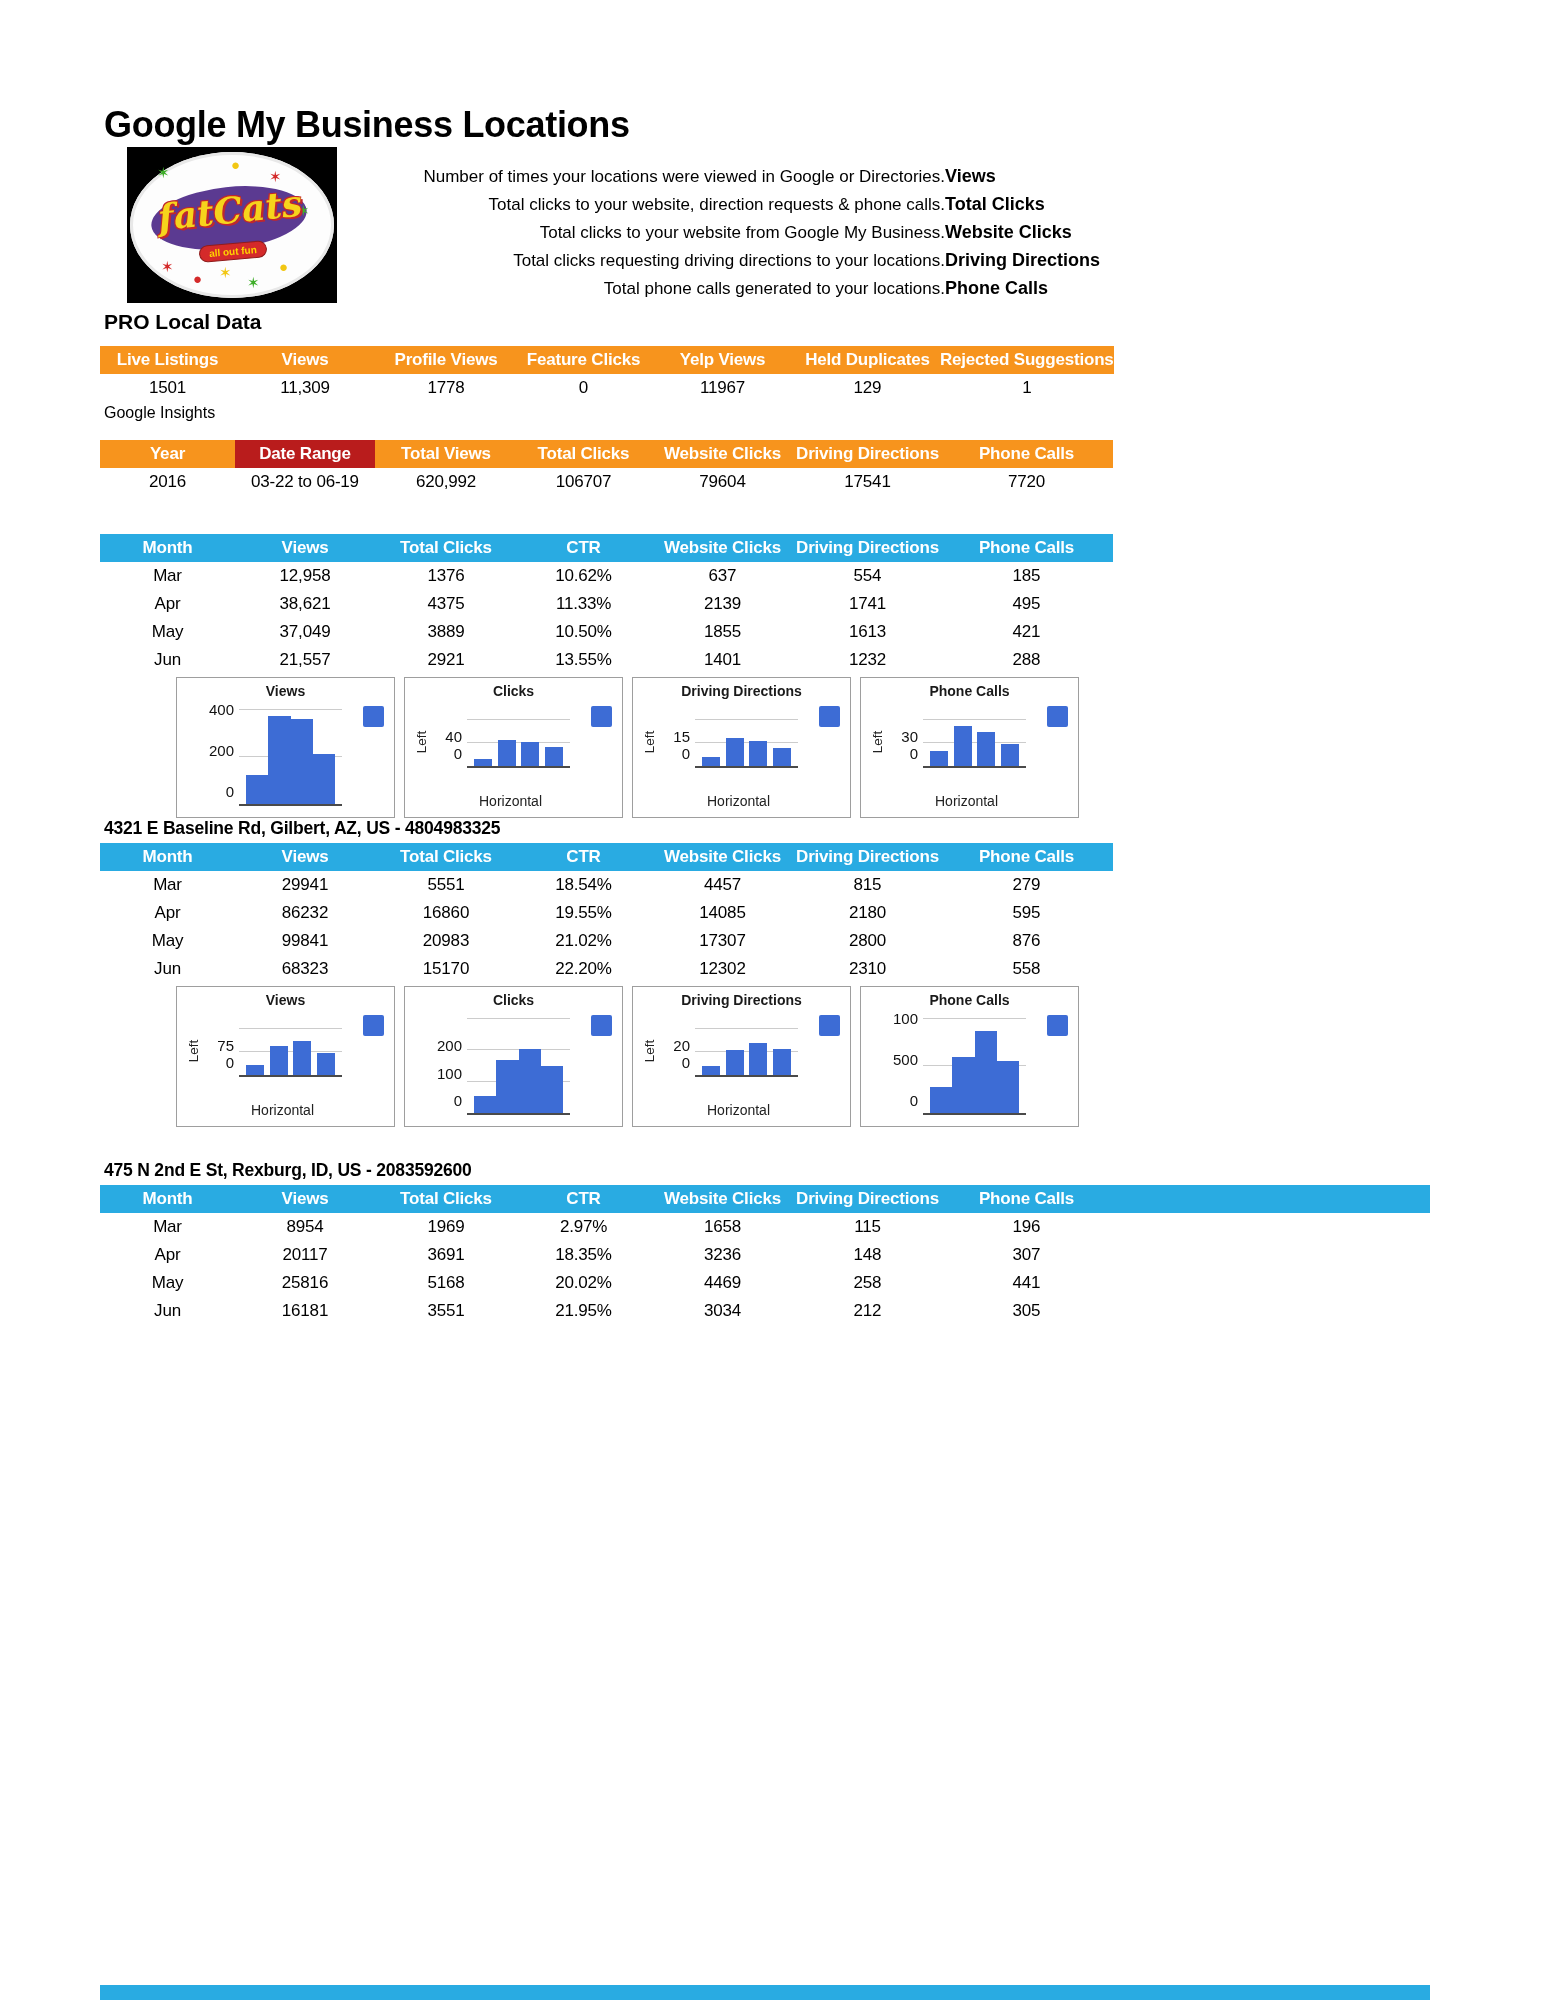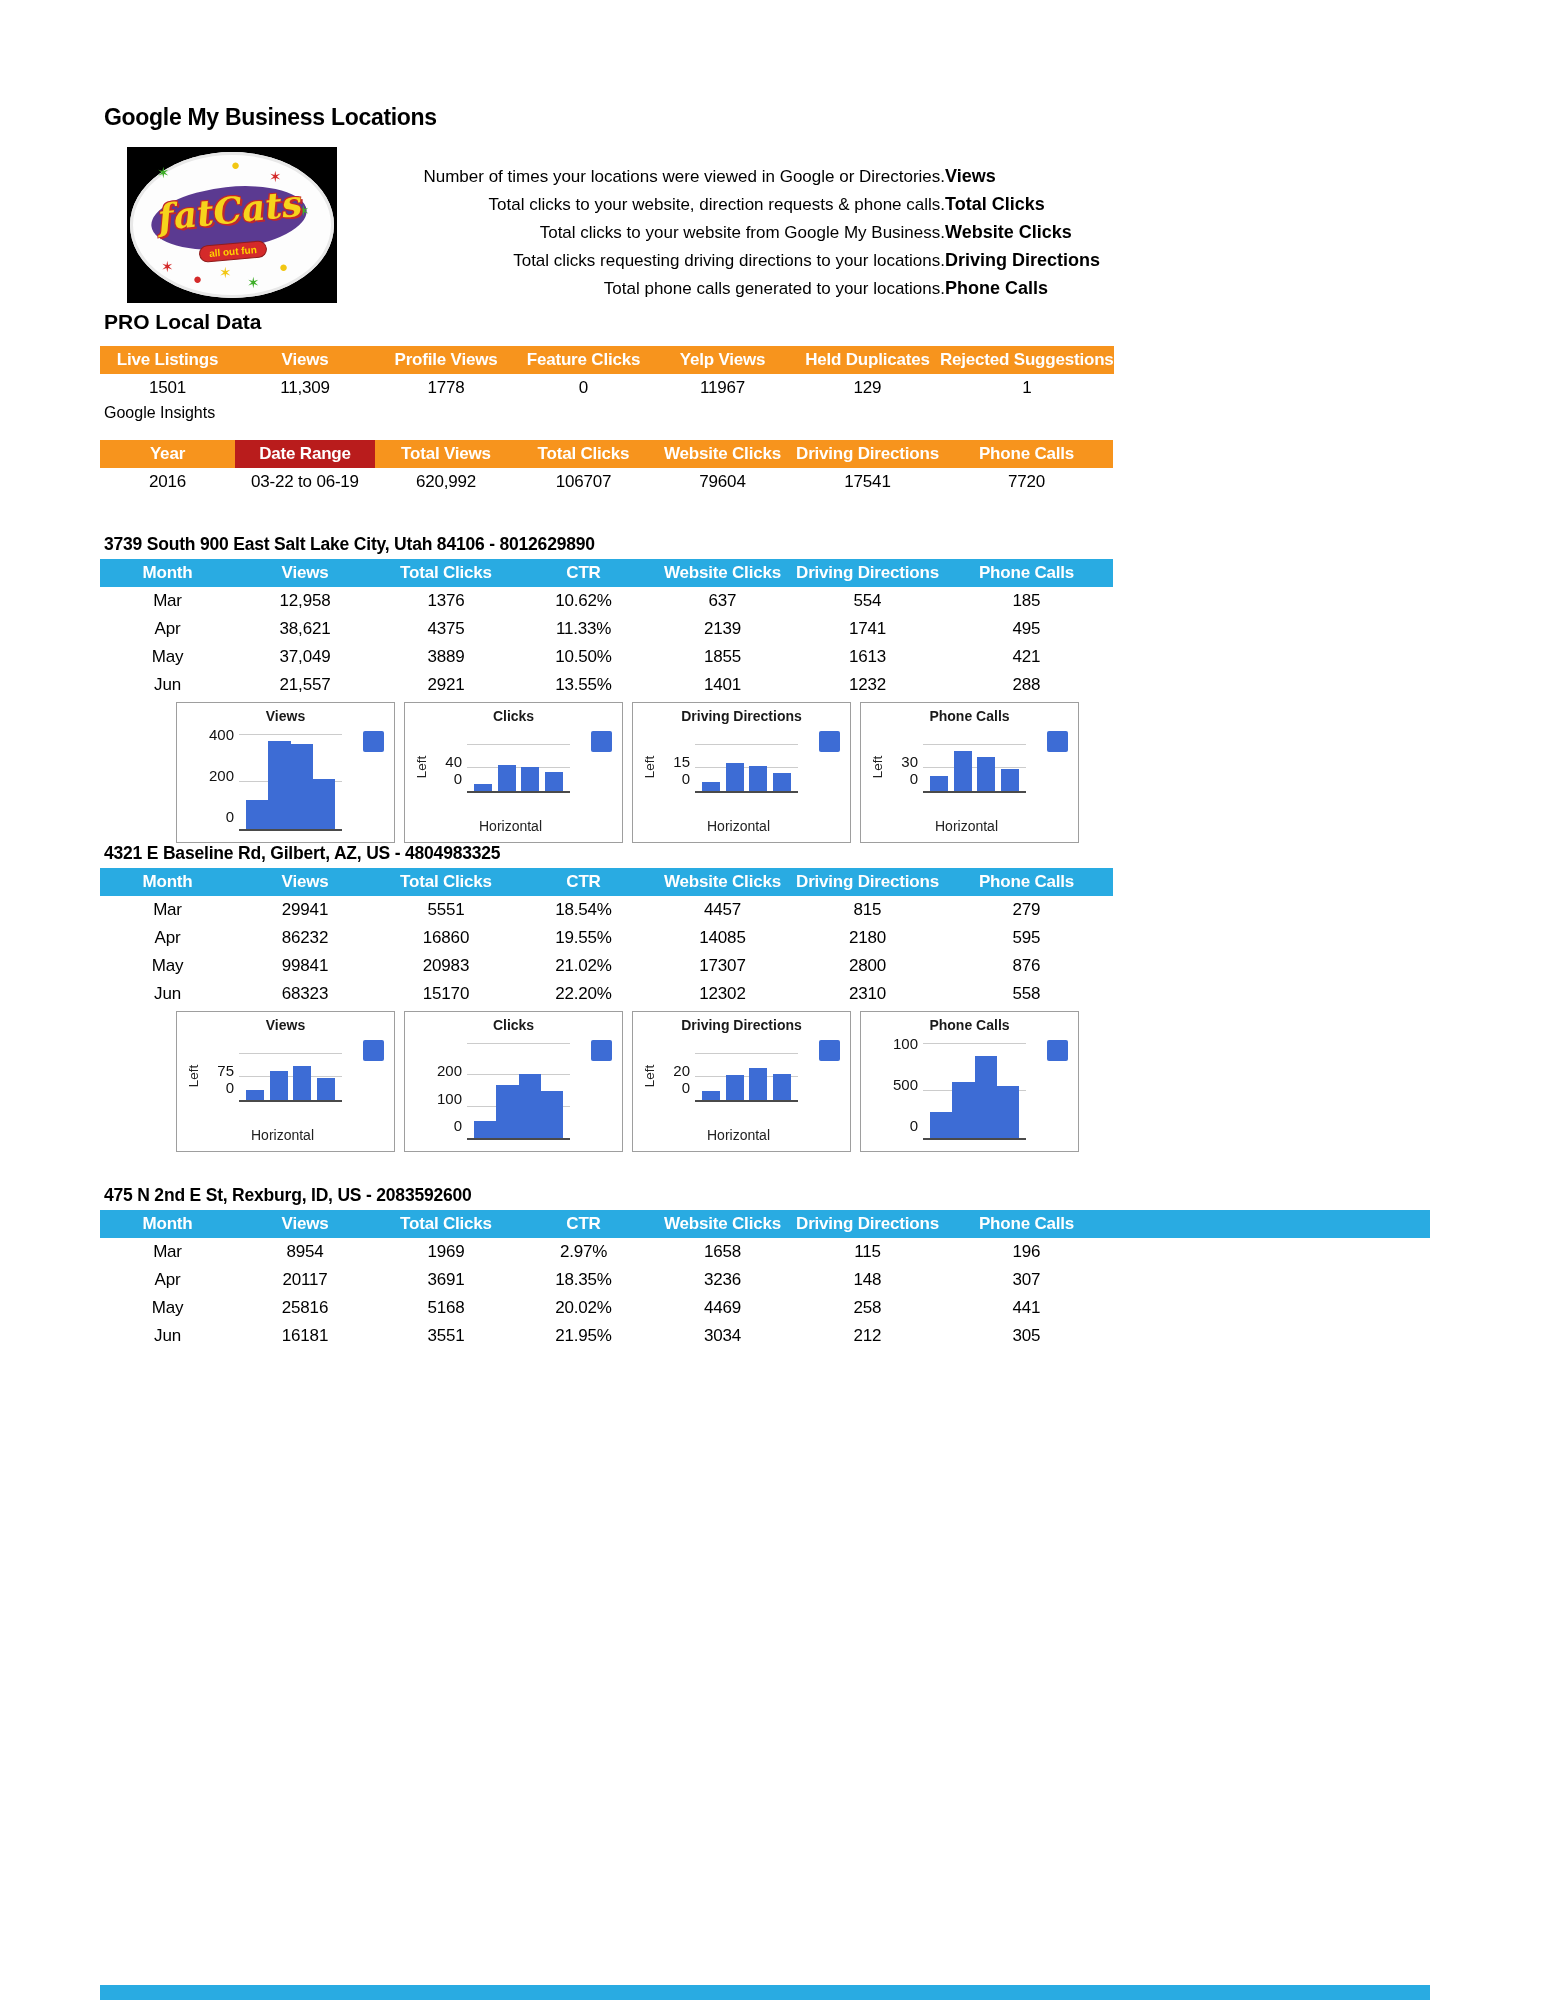--- a/index.html
+++ b/index.html
@@ -1,20 +1,20 @@
 <!DOCTYPE html>
 <html><head>
 <meta charset="utf-8">
 <style>
   html,body{margin:0;padding:0;background:#fff;}
   body{font-family:"Liberation Sans",sans-serif;color:#000;}
   .page{position:relative;width:1545px;height:2000px;background:#fff;overflow:hidden;}
 
   
-  .h1{position:absolute;left:104px;top:104px;font-size:23px;font-weight:700;letter-spacing:-0.3px;}
+  .h1{position:absolute;left:104px;top:104px;font-size:36px;font-weight:700;letter-spacing:-0.3px;}
   .h2a{position:absolute;left:104px;top:310px;font-size:21px;font-weight:700;}
   .h2b{position:absolute;left:104px;top:404px;font-size:16px;font-weight:400;}
 
   
   .logo{position:absolute;left:127px;top:147px;width:210px;height:156px;background:#000;}
   .logo-oval{position:absolute;left:3px;top:5px;width:204px;height:146px;background:#fdfdfd;border-radius:50%;box-shadow:inset 0 0 0 3px #e8e8e8;}
   .logo-purple{position:absolute;left:24px;top:40px;width:156px;height:62px;background:#5b3a91;border-radius:50%;transform:rotate(-6deg);}
   .logo-word{position:absolute;left:14px;top:42px;width:178px;text-align:center;font-family:"DejaVu Serif",serif;font-style:italic;font-weight:700;font-size:36px;color:#f6d41c;transform:rotate(-6deg);text-shadow:2px 2px 0 #c1272d,-1px -1px 0 #c1272d,1px -1px 0 #c1272d,-1px 1px 0 #c1272d;}
   .logo-sub{position:absolute;left:72px;top:96px;background:#d42a2a;color:#ffd400;font-size:10px;font-weight:700;padding:2px 9px;border-radius:10px;transform:rotate(-5deg);border:1px solid #8e1c1c;}
   .logo-star{position:absolute;font-size:15px;line-height:1;}
@@ -185,21 +185,20 @@
             <td>79604</td>
             <td>17541</td>
             <td>7720</td>
           </tr>
         </tbody>
       </table>
     </div>
 
   <div id="locations">
       <div class="loc-block">
-        <div class="loc-title">3739 South 900 East Salt Lake City, Utah 84106 - 8012629890</div>
         <table class="dtable loc-table">
           <colgroup>
             <col style="width: 135px;">
             <col style="width: 140px;">
             <col style="width: 142px;">
             <col style="width: 133px;">
             <col style="width: 145px;">
             <col style="width: 145px;">
             <col style="width: 173px;">
           </colgroup>

